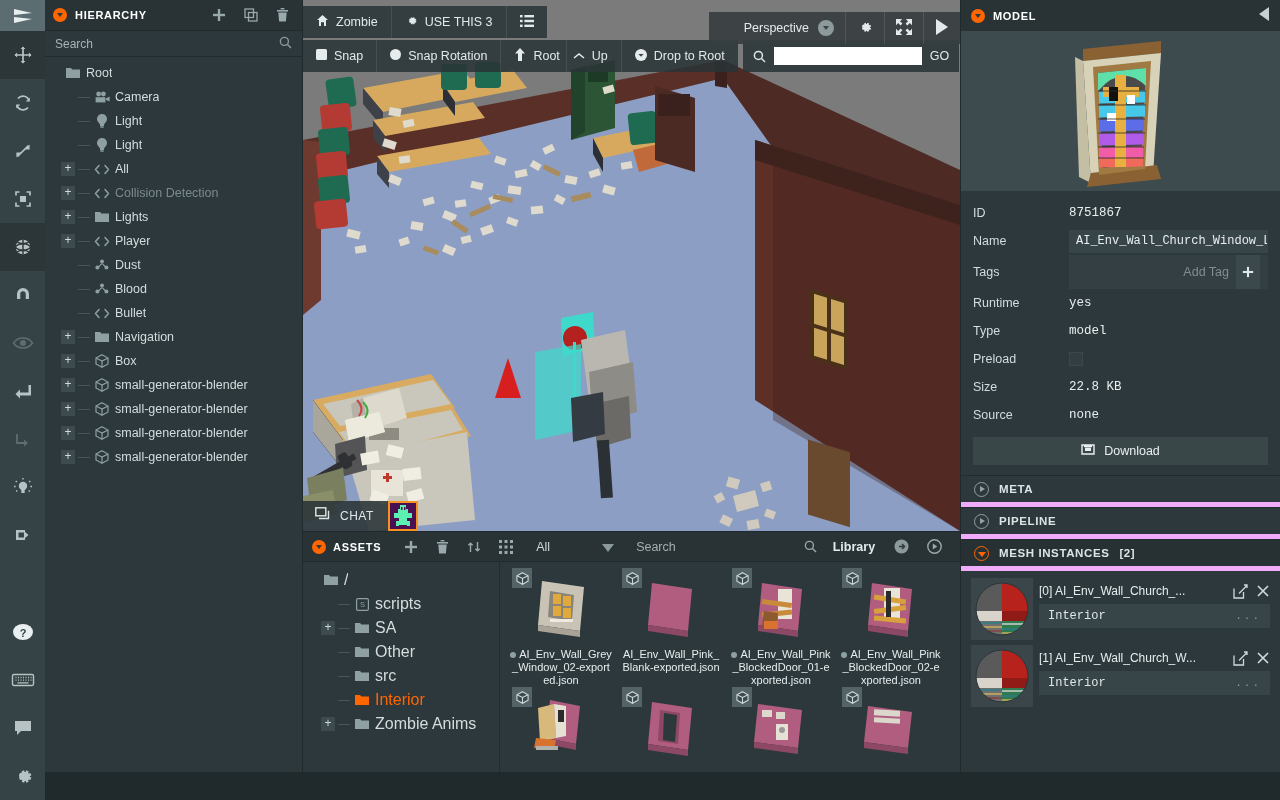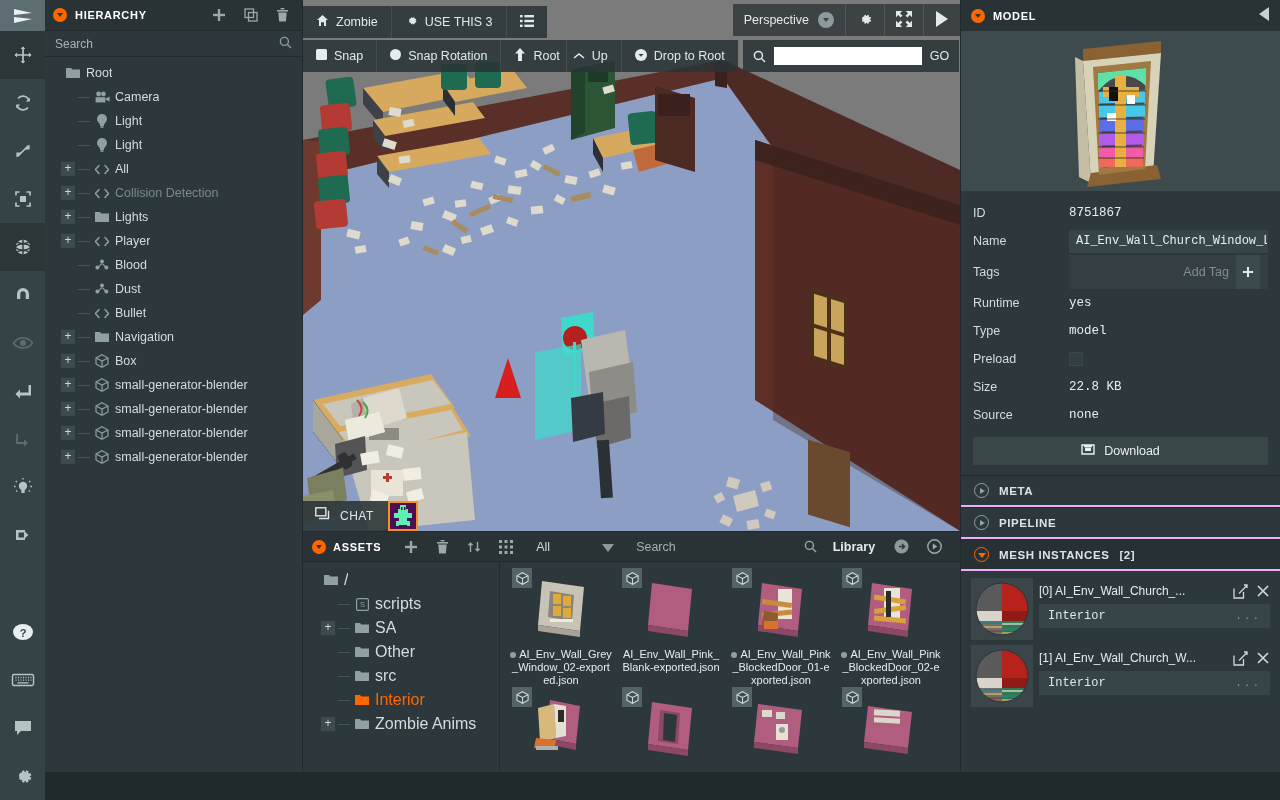--- a/index.html
+++ b/index.html
@@ -85,22 +85,22 @@
   .vp-item {
     display: flex; align-items: center; gap: 7px; padding: 0 13px; height: 32px;
     color: #e2e9ea; font-size: 12.5px; border-right: 1px solid rgba(255,255,255,.09);
   }
   .vp-item:last-child { border-right: none; }
   .vp-toolbar2 {
     position: absolute; left: 0; top: 40px; height: 32px; display: flex; align-items: center; gap: 5px;
     z-index: 8;
   }
   .vp-topright {
-    position: absolute; right: 0; top: 4px; height: 32px; display: flex; align-items: flex-start;
-    background: rgba(56,62,64,.93); z-index: 8;
+    position: absolute; right: 0; top: 12px; height: 32px; display: flex; align-items: flex-start;
+    background: rgba(56,62,64,.93); z-index: 8; padding-left: 24px;
   }
   .vp-topright .seg {
     display:flex; align-items:center; gap:9px; height:32px; padding: 0 11px;
     color:#e4eaeb; font-size:12.5px; border-right: 1px solid rgba(255,255,255,.11);
   }
   .vp-topright .seg:last-child { border-right:none; }
   .circ-caret {
     width:16px;height:16px;border-radius:50%;background:#8d9a9c;display:flex;align-items:center;justify-content:center;
   }
   .circ-caret::after{content:'';width:0;height:0;border-left:3.5px solid transparent;border-right:3.5px solid transparent;border-top:4.5px solid #3a4446;}
@@ -181,21 +181,21 @@
     flex:1 1 auto; height: 34px; background:#333f42; display:flex; align-items:center;
     justify-content:flex-end; padding-right: 8px; color:#7f8e91; font-size:12.5px; gap: 7px;
   }
   .atag-add { width:24px; height:34px; background:#3c494c; display:flex;align-items:center;justify-content:center;color:#e0e8e9;}
   .checkbox { width: 14px; height:14px; background:#323e41; border:1px solid #3b484b;}
   .dl-btn {
     margin: 8px 12px 0; height: 28px; background:#3a4749; display:flex;align-items:center;justify-content:center;
     gap: 9px; color:#e9eff0; font-size:12.5px;
   }
   .sect-row {
-    height: 32px; border-top:1px solid #222b2e; border-bottom:2px solid #f0abfc;
+    height: 32px; border-top:1px solid #222b2e; border-bottom:5px solid #f0abfc;
     display:flex; align-items:center; gap:10px; padding: 0 13px; color:#dde4e6;
     font-size:11.5px; font-weight:bold; letter-spacing:.6px; background:#2c383b;
   }
   .sect-row.open { background: #273134; }
   .sect-ic { width:15px;height:15px;border-radius:50%;border:1.6px solid #93a1a4; display:flex;align-items:center;justify-content:center;}
   .sect-ic.orange { border-color:#f60; }
   .sect-ic::after { content:''; width:0;height:0; border-top:3.4px solid transparent;border-bottom:3.4px solid transparent;border-left:5px solid #93a1a4; margin-left:1.5px;}
   .sect-ic.orange::after { border-left:4px solid transparent;border-right:4px solid transparent;border-top:5px solid #f60; border-bottom:none; margin-left:0; margin-top:2px;}
   .mesh-list { padding: 7px 10px; }
   .mesh-item { display:flex; gap: 6px; margin-bottom: 5px; }
@@ -455,35 +455,35 @@
           <span class="expander empty"></span>
           <span class="dash"></span>
           <span class="tico">
             <svg width="14" height="12" viewBox="0 0 14 12" fill="#8fa0a3">
               <circle cx="7" cy="2.4" r="2"></circle>
               <circle cx="2.4" cy="8.6" r="2"></circle>
               <circle cx="11.4" cy="8.6" r="2"></circle>
               <path d="M6.4 4.2L3.4 7.3l.8.8 3-3.1zM7.7 4.2l3 3.1-.8.8-3-3.1z"></path>
             </svg>
           </span>
-          <span class="tlabel">Blood</span>
+          <span class="tlabel">Dust</span>
         </div>
         <div class="tnode">
           <div style="width:16px;flex:0 0 auto"></div>
           <span class="expander empty"></span>
           <span class="dash"></span>
           <span class="tico">
             <svg width="14" height="12" viewBox="0 0 14 12" fill="#8fa0a3">
               <circle cx="7" cy="2.4" r="2"></circle>
               <circle cx="2.4" cy="8.6" r="2"></circle>
               <circle cx="11.4" cy="8.6" r="2"></circle>
               <path d="M6.4 4.2L3.4 7.3l.8.8 3-3.1zM7.7 4.2l3 3.1-.8.8-3-3.1z"></path>
             </svg>
           </span>
-          <span class="tlabel">Dust</span>
+          <span class="tlabel">Blood</span>
         </div>
         <div class="tnode">
           <div style="width:16px;flex:0 0 auto"></div>
           <span class="expander empty"></span>
           <span class="dash"></span>
           <span class="tico">
             <svg width="16" height="11" viewBox="0 0 16 11" fill="none" stroke="#8fa0a3" stroke-width="1.5" stroke-linecap="round" stroke-linejoin="round">
               <path d="M5 1.5L1.5 5.5 5 9.5M11 1.5l3.5 4-3.5 4"></path>
             </svg>
           </span>

